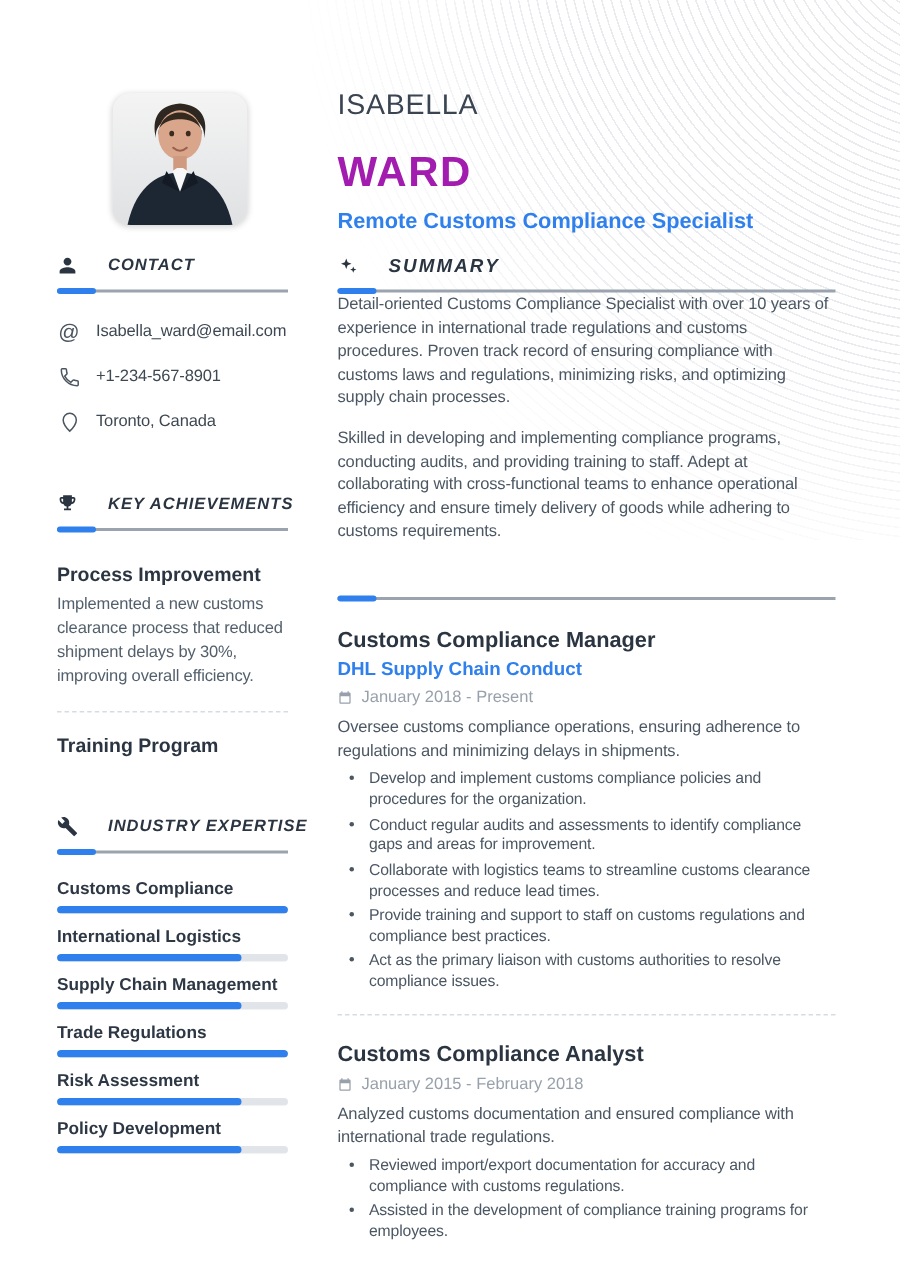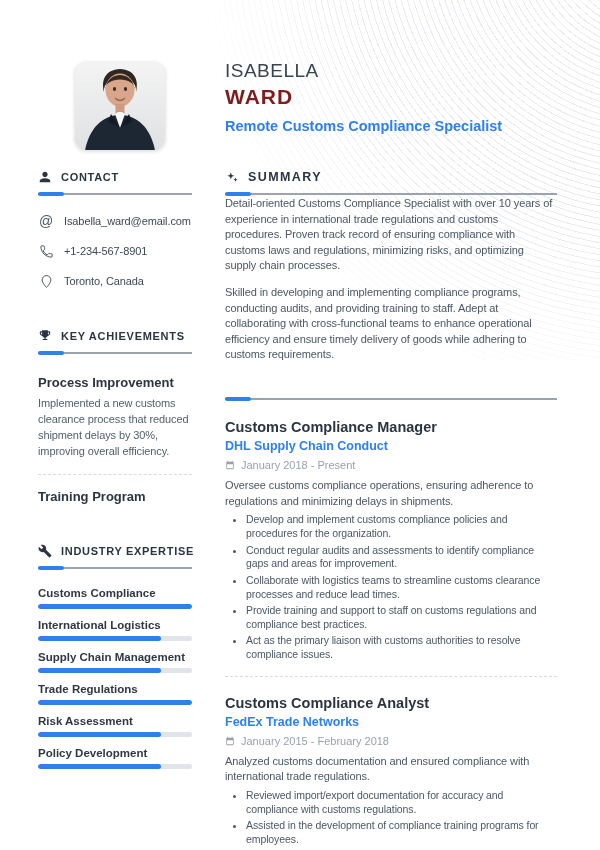--- a/index.html
+++ b/index.html
@@ -15,30 +15,30 @@
     background:radial-gradient(circle at 100% 0%, rgba(255,255,255,0) 42%, #ffffff 72%); }
 
   .content { position:relative; z-index:1; }
 
   
   .photo { position:absolute; left:75px; top:62px; width:90px; height:88px;
     border-radius:12px; overflow:hidden; box-shadow:0 1px 4px rgba(0,0,0,.18); background:#e9e9e9; }
   .photo svg { display:block; width:100%; height:100%; }
   .name-block { position:absolute; left:225px; top:60px; }
   .first-name { font-size:19px; font-weight:500; letter-spacing:.5px; color:#3b4552; }
-  .last-name  { font-size:21px; font-weight:800; letter-spacing:1px; color:#7f1d1d; margin-top:3px; }
+  .last-name  { font-size:28px; font-weight:800; letter-spacing:1px; color:#a21caf; margin-top:17px; }
   .job-title  { font-size:14.5px; font-weight:700; color:#2f80ed; margin-top:9px; }
 
   
   .sidebar { position:absolute; left:38px;  top:170px; width:154px; }
   .main    { position:absolute; left:225px; top:170px; width:332px; }
 
   
-  .sec-head { display:flex; align-items:center; gap:9px; color:#2b3542;
-    font-weight:700; white-space:nowrap; }
+  .sec-head { display:flex; align-items:center; gap:20px; color:#2b3542;
+    font-weight:700; white-space:nowrap;font-style:italic; }
   .sidebar .sec-head { font-size:11px;   letter-spacing:.7px; }
   .main    .sec-head { font-size:12.5px; letter-spacing:1.4px; }
   .sec-head .ico { display:inline-flex; flex:0 0 auto; }
   .sec-head svg { width:14px; height:14px; fill:#2b3542; }
   .rule { position:relative; height:4px; margin-top:8px; }
   .rule::before { content:''; position:absolute; left:0; right:0; top:1px; height:2px; background:#9aa3ae; }
   .rule::after  { content:''; position:absolute; left:0; top:0; width:26px; height:4px; border-radius:2px; background:#2f80ed; }
 
   
   .contact-list { margin-top:17px; }
@@ -264,21 +264,20 @@
             <li>Collaborate with logistics teams to streamline customs clearance processes and reduce lead times.</li>
             <li>Provide training and support to staff on customs regulations and compliance best practices.</li>
             <li>Act as the primary liaison with customs authorities to resolve compliance issues.</li>
           </ul>
         </div>
 
         <div class="dashed"></div>
 
         <div class="job">
           <div class="job-name">Customs Compliance Analyst</div>
-          <div class="job-company">FedEx Trade Networks</div>
           <div class="job-dates">
             <svg viewBox="0 0 24 24">
                 <path d="M19 4h-1V2h-2v2H8V2H6v2H5c-1.1 0-2 .9-2 2v14c0 1.1.9 2 2 2h14c1.1 0 2-.9 2-2V6c0-1.1-.9-2-2-2zm0 16H5V10h14v10z"></path>
               </svg>
             <span>January 2015 - February 2018</span>
           </div>
           <div class="job-desc body-text">Analyzed customs documentation and ensured compliance with international trade regulations.</div>
           <ul>
             <li>Reviewed import/export documentation for accuracy and compliance with customs regulations.</li>
             <li>Assisted in the development of compliance training programs for employees.</li>

